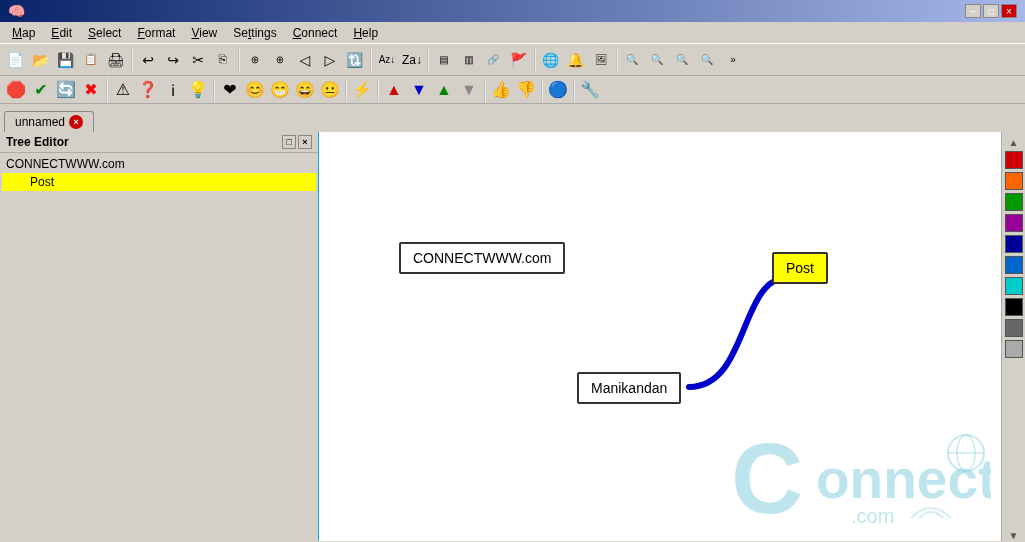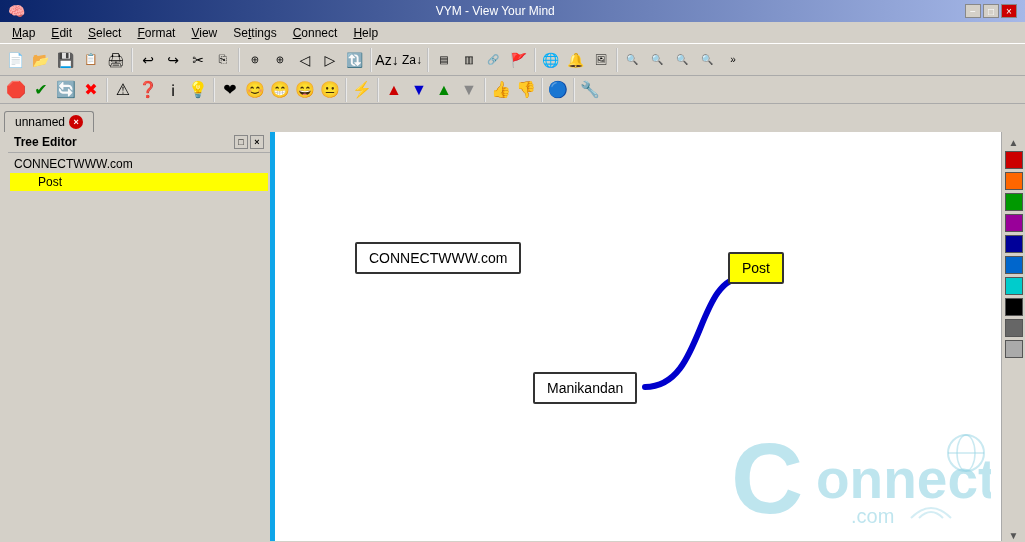--- a/index.html
+++ b/index.html
@@ -112,26 +112,25 @@
 
     
     #main {
       display: flex;
       height: calc(542px - 22px - 22px - 32px - 28px - 28px - 1px);
       background: #d4d0c8;
     }
 
     
     #left-panel {
-      width: 267px;
-      background: #d4d0c8;
-      border-right: 5px solid #0ea5e9;
+      width: 319px;
+      background: #d4d0c8;
+      border-right: 1px solid #0ea5e9;
       display: flex;
       flex-direction: column;
-      margin-left: 8px;
     }
     #tree-header {
       background: #d4d0c8;
       border-bottom: 1px solid #aaa;
       display: flex;
       align-items: center;
       justify-content: space-between;
       padding: 3px 6px;
       font-size: 12px;
       font-weight: bold;
@@ -215,21 +214,20 @@
       pointer-events: none;
     }
 
     svg.connector { position: absolute; top: 0; left: 0; width: 100%; height: 100%; pointer-events: none; }
   </style>
 </head>
 <body>
 
 <div id="titlebar">
   <span style="font-size:14px;">🧠</span>
-  <span id="titlebar-title">VYM - View Your Mind</span>
   <div id="titlebar-controls">
     <div class="title-btn">−</div>
     <div class="title-btn">□</div>
     <div class="title-btn" style="background:#c00;color:white;">×</div>
   </div>
 </div>
 
 <div id="menubar">
   <div class="menu-item"><span>M</span>ap</div>
   <div class="menu-item"><span>E</span>dit</div>
@@ -252,21 +250,21 @@
   <div class="tb-btn">↪</div>
   <div class="tb-btn">✂</div>
   <div class="tb-btn" style="font-size:11px;">⎘</div>
   <div class="tb-separator"></div>
   <div class="tb-btn" style="font-size:10px;">⊕</div>
   <div class="tb-btn" style="font-size:10px;">⊕</div>
   <div class="tb-btn">◁</div>
   <div class="tb-btn">▷</div>
   <div class="tb-btn">🔃</div>
   <div class="tb-separator"></div>
-  <div class="tb-btn" style="font-size:14px;">Az↓</div>
+  <div class="tb-btn" style="font-size:10px;">Az↓</div>
   <div class="tb-btn" style="font-size:12px;">Za↓</div>
   <div class="tb-separator"></div>
   <div class="tb-btn" style="font-size:10px;">▤</div>
   <div class="tb-btn" style="font-size:10px;">▥</div>
   <div class="tb-btn" style="font-size:10px;">🔗</div>
   <div class="tb-btn">🚩</div>
   <div class="tb-separator"></div>
   <div class="tb-btn">🌐</div>
   <div class="tb-btn">🔔</div>
   <div class="tb-btn" style="font-size:10px;">🖼</div>

